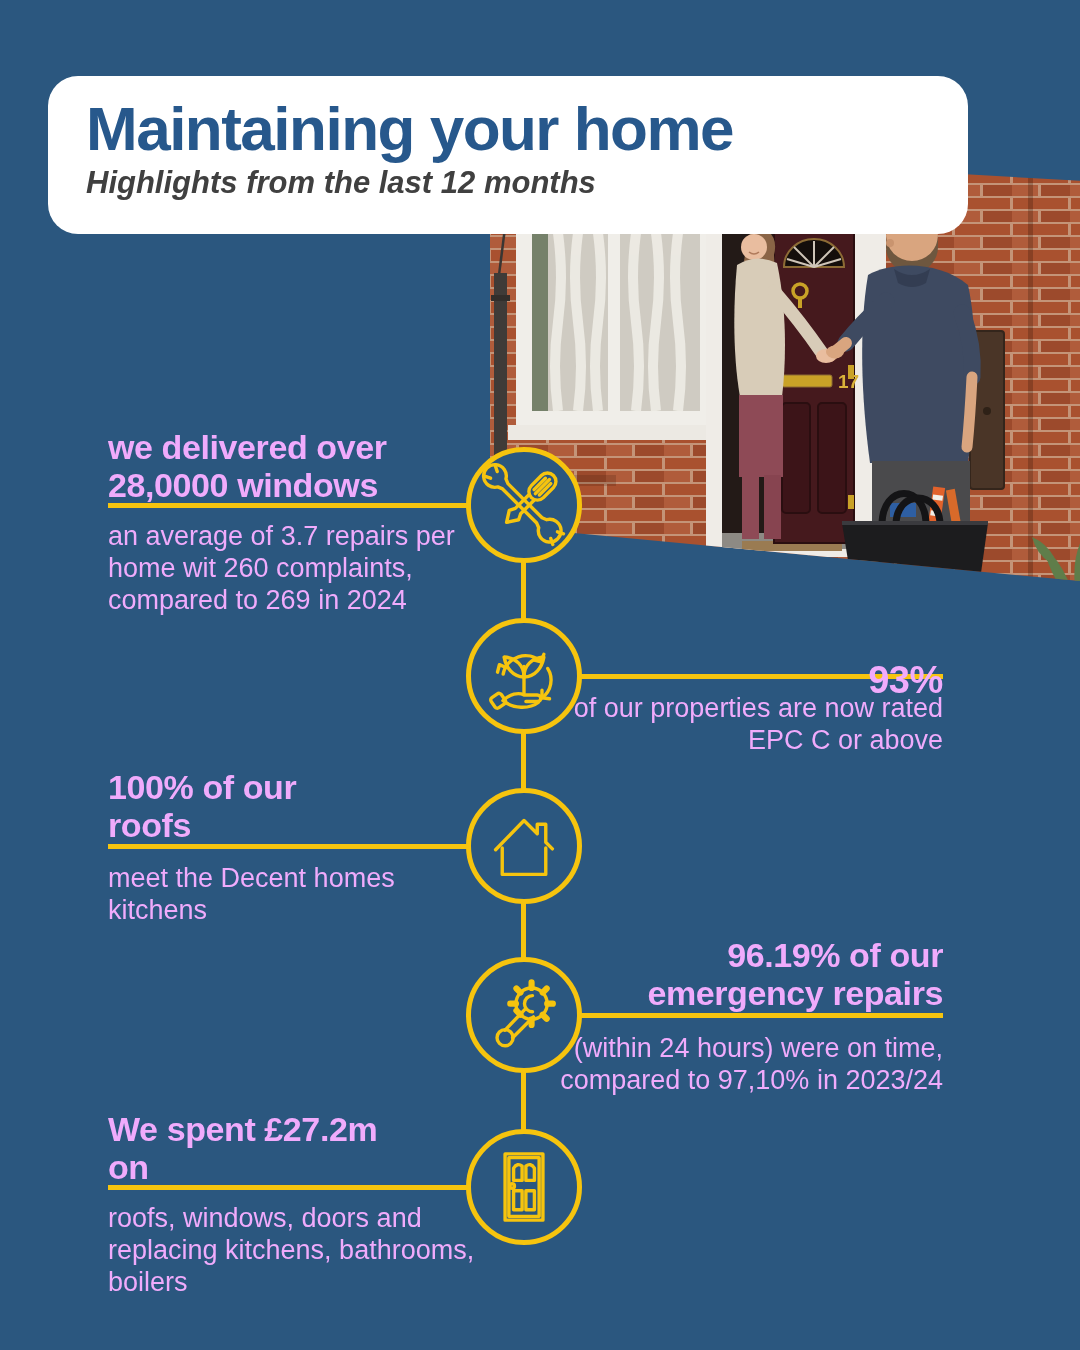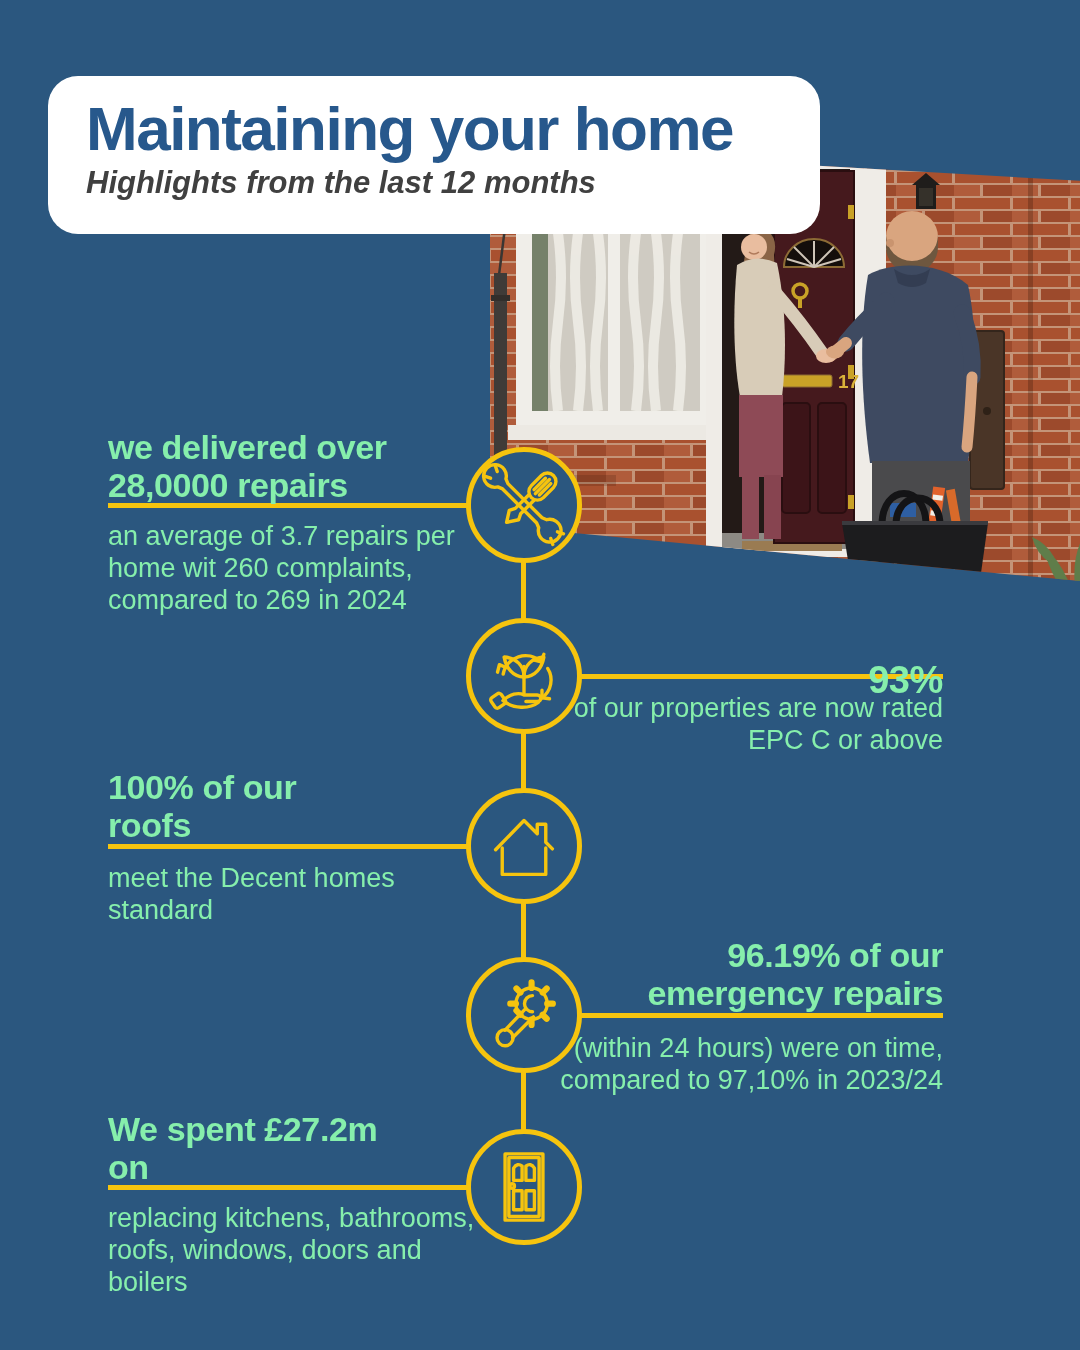--- a/index.html
+++ b/index.html
@@ -3,21 +3,21 @@
 <meta charset="utf-8">
 <style>
   html,body{margin:0;padding:0;background:#1d3c59;}
   .canvas{
     position:relative;width:1080px;height:1350px;overflow:hidden;
     background:#2B577F;
     font-family:"Liberation Sans",sans-serif;
   }
   
   .header-card{
-    position:absolute;left:48px;top:76px;width:772px;height:158px;
+    position:absolute;left:48px;top:76px;width:920px;height:158px;
     background:#ffffff;border-radius:30px;z-index:6;
   }
   .header-title{
     margin:20px 0 0 38px;font-size:62px;line-height:1.05;color:#27588C;
     font-weight:700;letter-spacing:-1.5px;white-space:nowrap;
   }
   .header-subtitle{
     margin:4px 0 0 38px;font-size:31px;color:#404040;
     font-weight:700;font-style:italic;white-space:nowrap;
   }
@@ -41,21 +41,21 @@
     display:flex;align-items:center;justify-content:center;
   }
   .node.n1{left:466px;top:447px;}
   .node.n2{left:466px;top:618px;}
   .node.n3{left:466px;top:788px;}
   .node.n4{left:466px;top:957px;}
   .node.n5{left:466px;top:1129px;}
   .node svg{display:block;}
   .icon-stroke{stroke:#F6C40E;fill:none;stroke-width:3.6;stroke-linecap:round;stroke-linejoin:round;}
   
-  .stat{position:absolute;color:#86efac;z-index:4;}
+  .stat{position:absolute;color:#f0abfc;z-index:4;}
   .stat .line{display:block;white-space:nowrap;}
   .stat.heading{font-weight:700;font-size:34px;line-height:38px;letter-spacing:-0.4px;}
   .stat.heading.big{font-size:38px;line-height:40px;}
   .stat.body{font-size:27px;line-height:32px;font-weight:400;}
   .stat.left{left:108px;text-align:left;}
   .stat.right{right:137px;text-align:right;}
   .h1{top:428px;} .b1{top:520px;}
   .h2{top:660px;} .b2{top:692px;}
   .h3{top:768px;} .b3{top:862px;}
   .h4{top:936px;} .b4{top:1032px;}
@@ -270,21 +270,21 @@
     </svg>
   </div>
 
   <div class="header-card">
     <div class="header-title">Maintaining your home</div>
     <div class="header-subtitle">Highlights from the last 12 months</div>
   </div>
 
   <div class="stat heading left h1">
     <span class="line">we delivered over</span>
-    <span class="line">28,0000 repairs</span>
+    <span class="line">28,0000 windows</span>
   </div>
   <div class="stat body left b1">
     <span class="line">an average of 3.7 repairs per</span>
     <span class="line">home wit 260 complaints,</span>
     <span class="line">compared to 269 in 2024</span>
   </div>
 
   <div class="stat heading big right h2">
     <span class="line">93%</span>
   </div>
@@ -292,35 +292,35 @@
     <span class="line">of our properties are now rated</span>
     <span class="line">EPC C or above</span>
   </div>
 
   <div class="stat heading left h3">
     <span class="line">100% of our</span>
     <span class="line">roofs</span>
   </div>
   <div class="stat body left b3">
     <span class="line">meet the Decent homes</span>
-    <span class="line">standard</span>
+    <span class="line">kitchens</span>
   </div>
 
   <div class="stat heading right h4">
     <span class="line">96.19% of our</span>
     <span class="line">emergency repairs</span>
   </div>
   <div class="stat body right b4">
     <span class="line">(within 24 hours) were on time,</span>
     <span class="line">compared to 97,10% in 2023/24</span>
   </div>
 
   <div class="stat heading left h5">
     <span class="line">We spent £27.2m</span>
     <span class="line">on</span>
   </div>
   <div class="stat body left b5">
+    <span class="line">roofs, windows, doors and</span>
     <span class="line">replacing kitchens, bathrooms,</span>
-    <span class="line">roofs, windows, doors and</span>
     <span class="line">boilers</span>
   </div>
 
 </div>
 
 </body></html>

